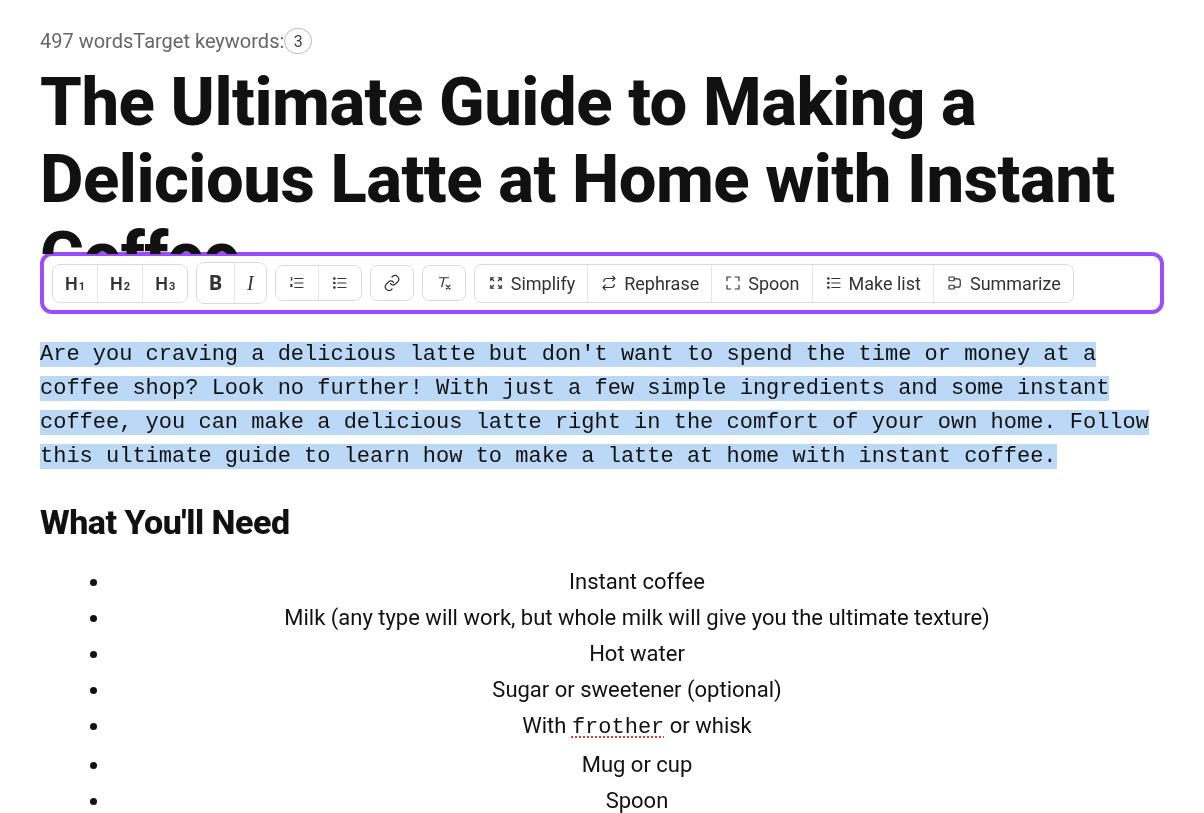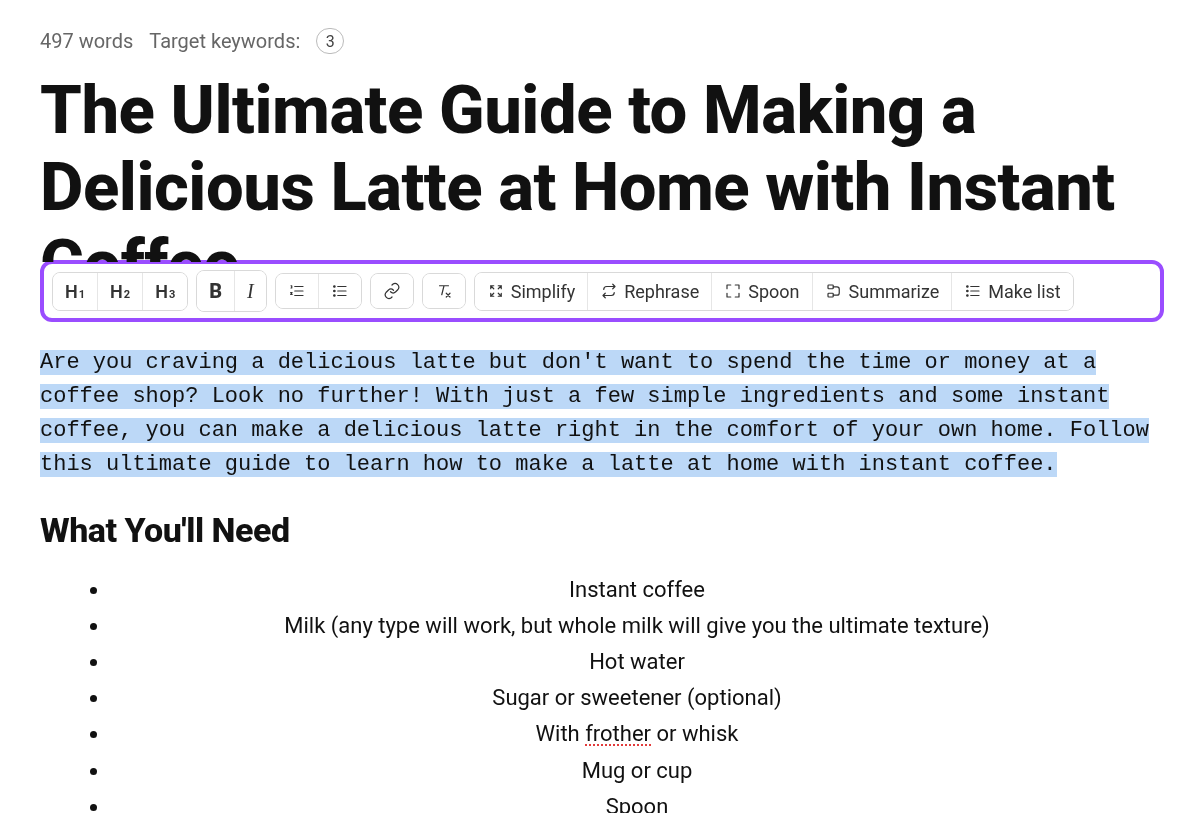--- a/index.html
+++ b/index.html
@@ -6,24 +6,23 @@
     body {
       font-family: -apple-system, BlinkMacSystemFont, "Segoe UI", Roboto, Helvetica, Arial, sans-serif;
       background: #fff;
       color: #111;
       padding: 28px 40px;
       width: 1204px;
     }
     .meta-row {
       display: flex;
       align-items: center;
-      gap: 16px;
       font-size: 20px;
       color: #666;
-      margin-bottom: 18px;
+      margin-bottom: 10px;
     }
     .meta-row .badge {
       display: inline-flex;
       align-items: center;
       justify-content: center;
       min-width: 28px;
       height: 26px;
       padding: 0 6px;
       border: 1.5px solid #bbb;
       border-radius: 13px;
@@ -123,20 +122,21 @@
       font-size: 22px;
       line-height: 1.55;
       text-align: center;
     }
     ul.need-list li { margin-bottom: 2px; }
     .spell-err {
       text-decoration-line: underline;
       text-decoration-style: dotted;
       text-decoration-color: #e23b3b;
       text-underline-offset: 3px;
+      font-family: Liberation Mono, monospace;
     }
   </style>
 </head>
 <body>
 
 <div class="meta-row">
   <span>497 words</span>
   <span>Target keywords:</span>
   <span class="badge">3</span>
 </div>
@@ -225,34 +225,34 @@
       <span class="lbl">Rephrase</span>
     </button>
     <button class="tb-btn">
       <svg viewBox="0 0 24 24">
           <path d="M4 4h5M4 4v5M20 4h-5M20 4v5M4 20h5M4 20v-5M20 20h-5M20 20v-5"></path>
         </svg>
       <span class="lbl">Spoon</span>
     </button>
     <button class="tb-btn">
       <svg viewBox="0 0 24 24">
-          <rect x="4" y="4" width="7" height="5" rx="1"></rect>
-          <rect x="4" y="15" width="7" height="5" rx="1"></rect>
-          <path d="M11 6.5h5a3 3 0 0 1 3 3V12M11 17.5h5a3 3 0 0 0 3-3V12"></path>
-        </svg>
-      <span class="lbl">Summarize</span>
-    </button>
-    <button class="tb-btn">
-      <svg viewBox="0 0 24 24">
           <path d="M9 6h11M9 12h11M9 18h11"></path>
           <circle cx="4.5" cy="6" r="1" fill="#333"></circle>
           <circle cx="4.5" cy="12" r="1" fill="#333"></circle>
           <circle cx="4.5" cy="18" r="1" fill="#333"></circle>
         </svg>
       <span class="lbl">Make list</span>
+    </button>
+    <button class="tb-btn">
+      <svg viewBox="0 0 24 24">
+          <rect x="4" y="4" width="7" height="5" rx="1"></rect>
+          <rect x="4" y="15" width="7" height="5" rx="1"></rect>
+          <path d="M11 6.5h5a3 3 0 0 1 3 3V12M11 17.5h5a3 3 0 0 0 3-3V12"></path>
+        </svg>
+      <span class="lbl">Summarize</span>
     </button>
   </div>
 
 </div>
 
 <div class="content">
   <p class="intro-para">
     <span class="hl">Are you craving a delicious latte but don't want to spend the time or money at a coffee shop? Look no further! With just a few simple ingredients and some instant coffee, you can make a delicious latte right in the comfort of your own home. Follow this ultimate guide to learn how to make a latte at home with instant coffee.</span>
   </p>
 

